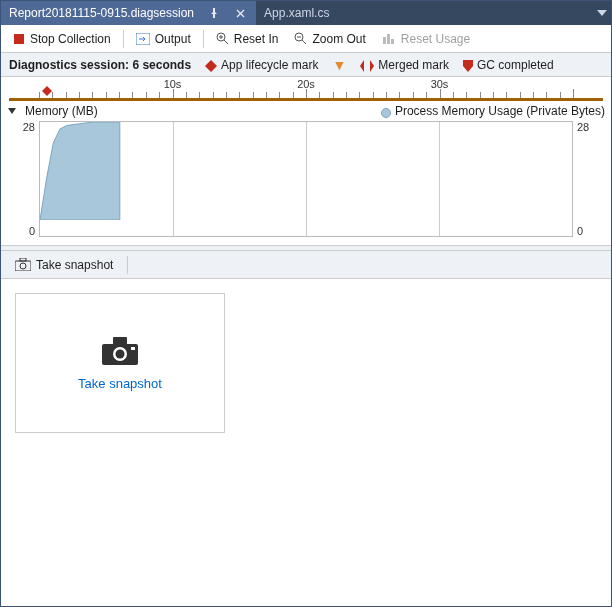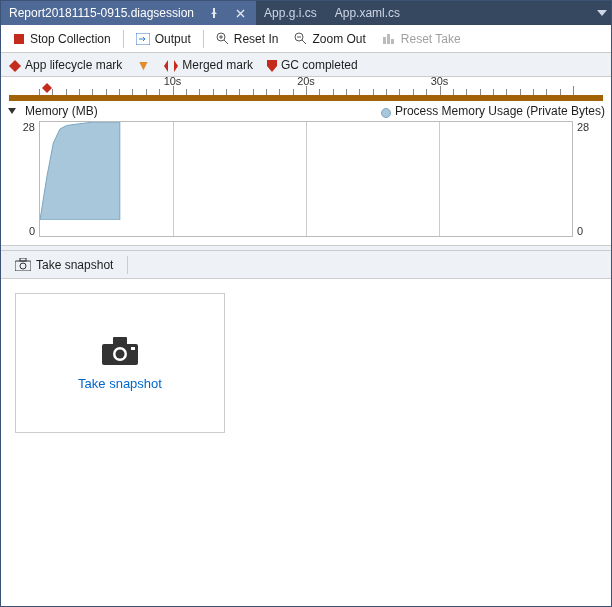--- a/index.html
+++ b/index.html
@@ -10,21 +10,21 @@
   .tab-pin, .tab-close { width:12px; height:12px; display:flex; align-items:center; justify-content:center; opacity:.85; }
   .tab-bar-spacer { flex:1; }
   .tab-bar-menu { width:18px; height:24px; display:flex; align-items:center; justify-content:center; color:#cdd6e6; }
   .toolbar { display:flex; align-items:center; height:28px; border-bottom:1px solid #ccc; padding: 0 6px; gap:4px; background:#fff;}
   .tbtn { display:flex; align-items:center; gap:5px; padding:2px 6px; cursor:pointer; color:#1e1e1e;}
   .tbtn.disabled { color:#a0a0a0; }
   .tsep { width:1px; height:18px; background:#ccc; margin:0 2px;}
   .info-bar { display:flex; align-items:center; height:24px; padding:0 8px; background:#eef1f6; border-bottom:1px solid #ccc; font-size:12px; gap:14px;}
   .ib-label { font-weight:bold;}
   .legend-item { display:flex; align-items:flex-end; gap:4px;}
-  .ruler { position:relative; height:24px; border-bottom:6px solid #a16207; background:#fff; margin-left:8px; margin-right:8px;}
+  .ruler { position:relative; height:24px; border-bottom:3px solid #a16207; background:#fff; margin-left:8px; margin-right:8px;}
   .ruler-track { position:absolute; left:30px; right:30px; top:0; bottom:0;}
   .tick { position:absolute; bottom:0; width:1px; height:6px; background:#888;}
   .tick.major { height:9px;}
   .tick-label { position:absolute; bottom:8px; font-size:11px; color:#333; transform:translateX(-50%);}
   .diamond-mark { position:absolute; bottom:2px; width:10px; height:10px;}
   .mem-header { display:flex; align-items:center; height:20px; padding:0 6px; font-size:12px;}
   .mem-header .spacer{flex:1;}
   .dot { width:10px; height:10px; border-radius:50%; background:#a8c7da; border:1px solid #7ba6c2; display:inline-block;}
   .chart-wrap { position:relative; height:116px; margin:0 8px 8px 8px;}
   .chart-axis-l { position:absolute; left:0; top:0; bottom:0; width:30px; text-align:right; font-size:11px; color:#333;}
@@ -54,23 +54,20 @@
           <path d="M4 0h2v4l2 2H6v4H4V6H2l2-2z" fill="#fff"></path>
         </svg>
     </span>
     <span class="tab-close">
       <svg width="9" height="9" viewBox="0 0 9 9">
           <path d="M1 1l7 7M8 1L1 8" stroke="#fff" stroke-width="1.4"></path>
         </svg>
     </span>
   </div>
   <div class="tab">
-    <span>App.g.i.cs</span>
-  </div>
-  <div class="tab">
     <span>App.xaml.cs</span>
   </div>
   <div class="tab-bar-spacer"></div>
   <div class="tab-bar-menu">
     <svg width="10" height="6">
         <path d="M0 0h10L5 6z" fill="#cdd6e6"></path>
       </svg>
   </div>
 </div>
 
@@ -105,25 +102,28 @@
         <path d="M3 5h4" stroke="#555"></path>
       </svg>
     <span>Zoom Out</span>
   </div>
   <div class="tbtn disabled">
     <svg width="14" height="12">
         <rect x="1" y="4" width="3" height="7" fill="#bbb"></rect>
         <rect x="5" y="1" width="3" height="10" fill="#bbb"></rect>
         <rect x="9" y="6" width="3" height="5" fill="#bbb"></rect>
       </svg>
-    <span>Reset Take</span>
+    <span>Reset Usage</span>
   </div>
 </div>
 
 <div class="info-bar">
+  <span>
+    <span class="ib-label">Diagnostics session: </span><span class="ib-label">6 seconds</span>
+  </span>
   <span class="legend-item">
     <svg width="12" height="12">
         <path d="M6 0l6 6-6 6-6-6z" fill="#c42b1c"></path>
       </svg>
     <span>App lifecycle mark</span>
   </span>
   <span class="legend-item">
     <span class="tri" style="color:#e38b2c">▼</span>
   </span>
   <span class="legend-item">

